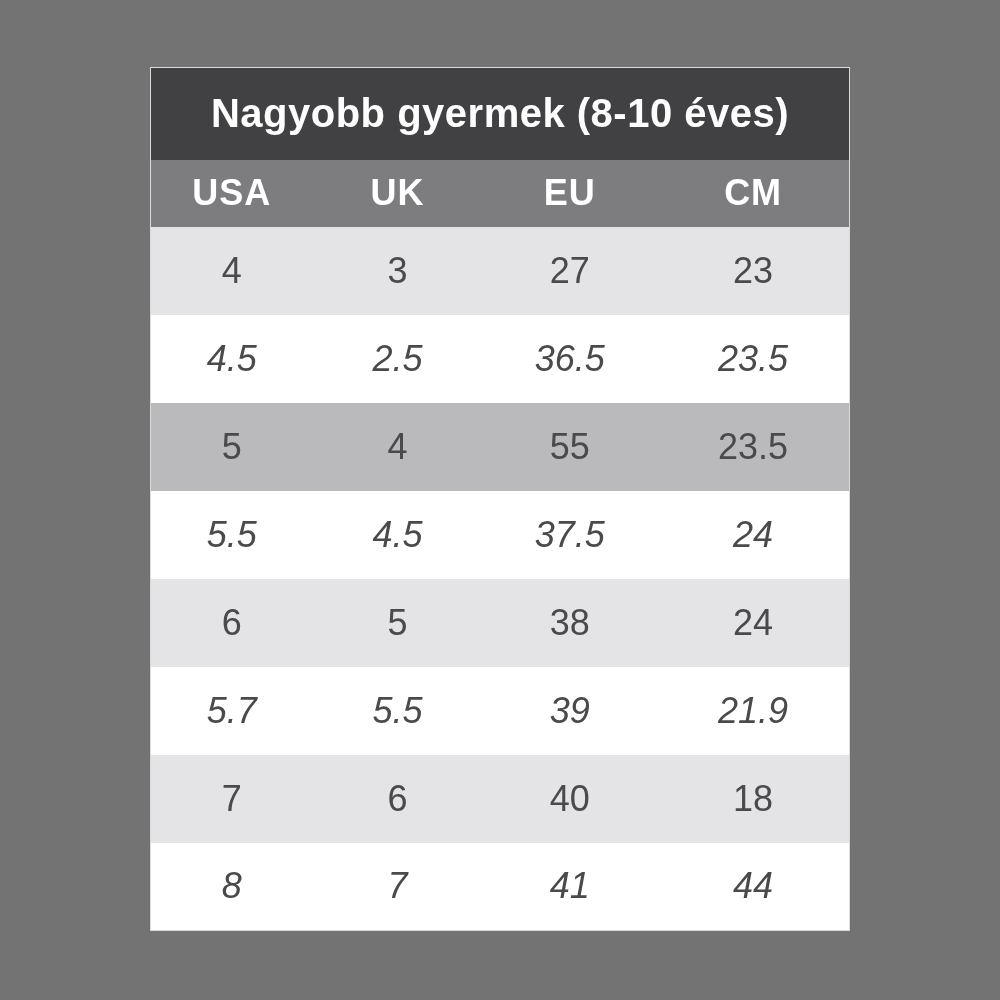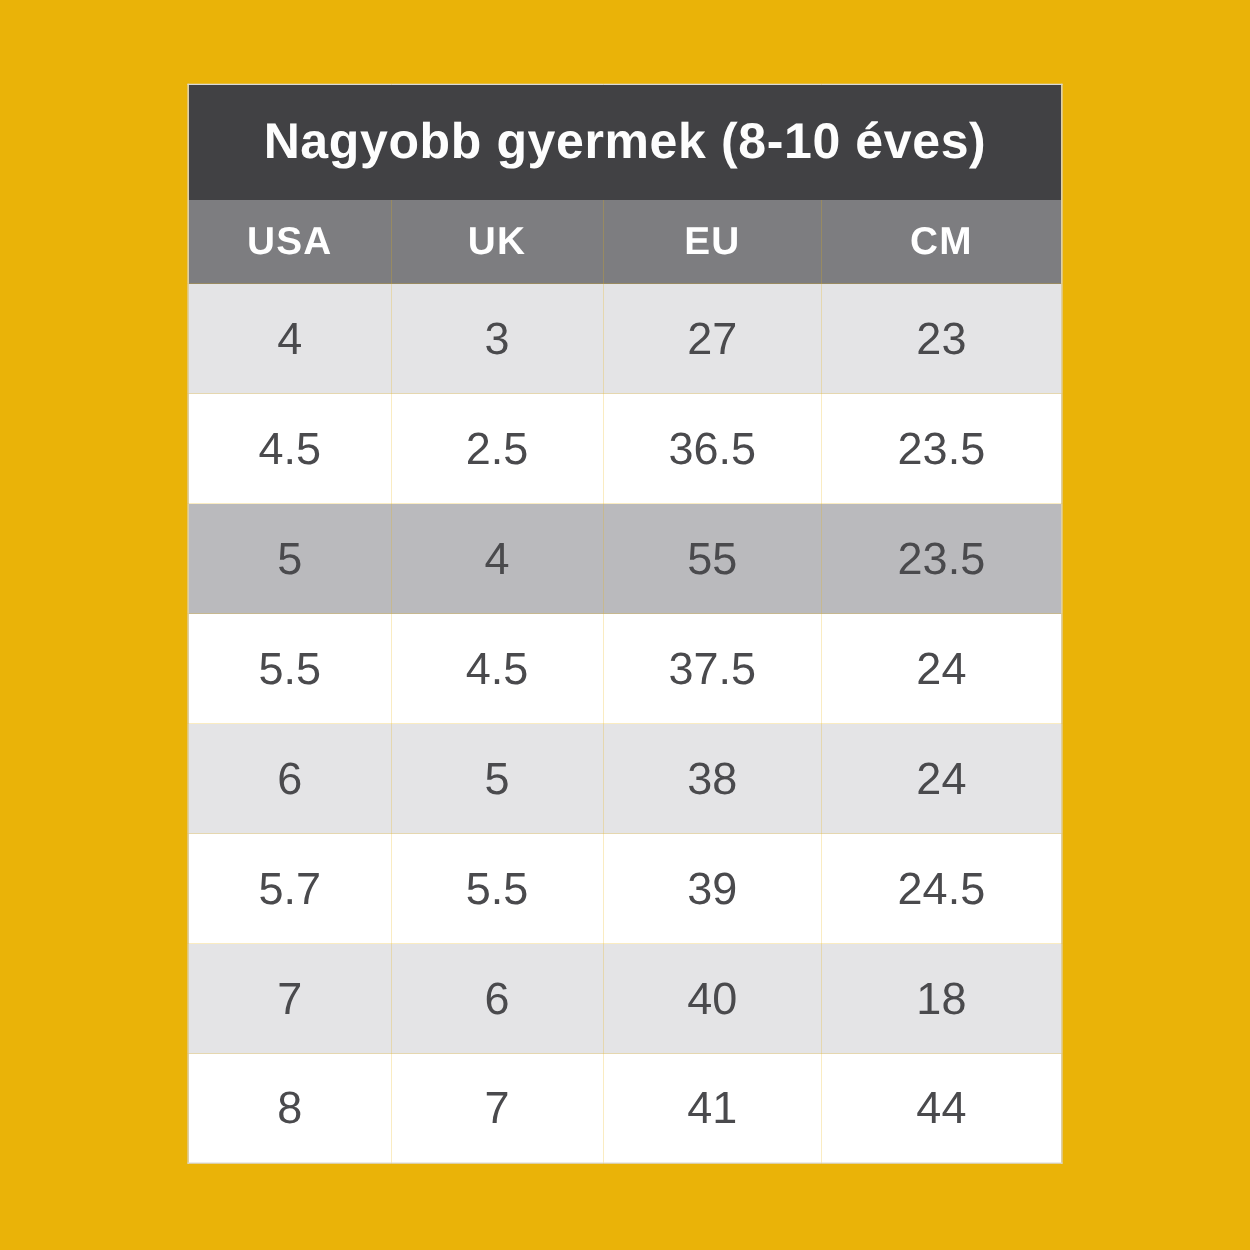--- a/index.html
+++ b/index.html
@@ -3,21 +3,21 @@
 <meta charset="utf-8">
 <style>
   * { margin: 0; padding: 0; box-sizing: border-box; }
   html, body {
     width: 1000px; height: 1000px;
     background: #ffffff;
     font-family: "Liberation Sans", sans-serif;
   }
   .page {
     width: 1000px; height: 1000px;
-    background: #eab308;
+    background: #737373;
     overflow: hidden;
   }
   table.size-table {
     width: 700px;
     margin: 67px auto 0 auto;
     border-collapse: collapse;
     table-layout: fixed;
     border: 1px solid #d9d9d9;
   }
   col.c-usa { width: 23.2%; }
@@ -36,32 +36,32 @@
     color: #fdfdfd;
     height: 92px;
     font-size: 40px;
     font-weight: bold;
     letter-spacing: 0.5px;
   }
   tr.col-head th {
     background: #7d7d80;
     color: #ffffff;
     height: 67px;
-    font-size: 31px;
+    font-size: 36px;
     font-weight: bold;
     letter-spacing: 1px;
   }
   tbody td {
     height: 88px;
     font-size: 36px;
     font-weight: 400;
     color: #4a4a4d;
   }
   tr.row-light { background: #e4e4e6; }
-  tr.row-white { background: #ffffff; }
+  tr.row-white { background: #ffffff; font-style: italic; }
   tr.row-dark  { background: #bababd; }
 </style>
 </head>
 <body>
 
 <div class="page">
   <table class="size-table">
     <colgroup>
       <col class="c-usa">
         <col class="c-uk">
@@ -107,21 +107,21 @@
       <tr class="row-light">
         <td>6</td>
         <td>5</td>
         <td>38</td>
         <td>24</td>
       </tr>
       <tr class="row-white">
         <td>5.7</td>
         <td>5.5</td>
         <td>39</td>
-        <td>24.5</td>
+        <td>21.9</td>
       </tr>
       <tr class="row-light">
         <td>7</td>
         <td>6</td>
         <td>40</td>
         <td>18</td>
       </tr>
       <tr class="row-white">
         <td>8</td>
         <td>7</td>

